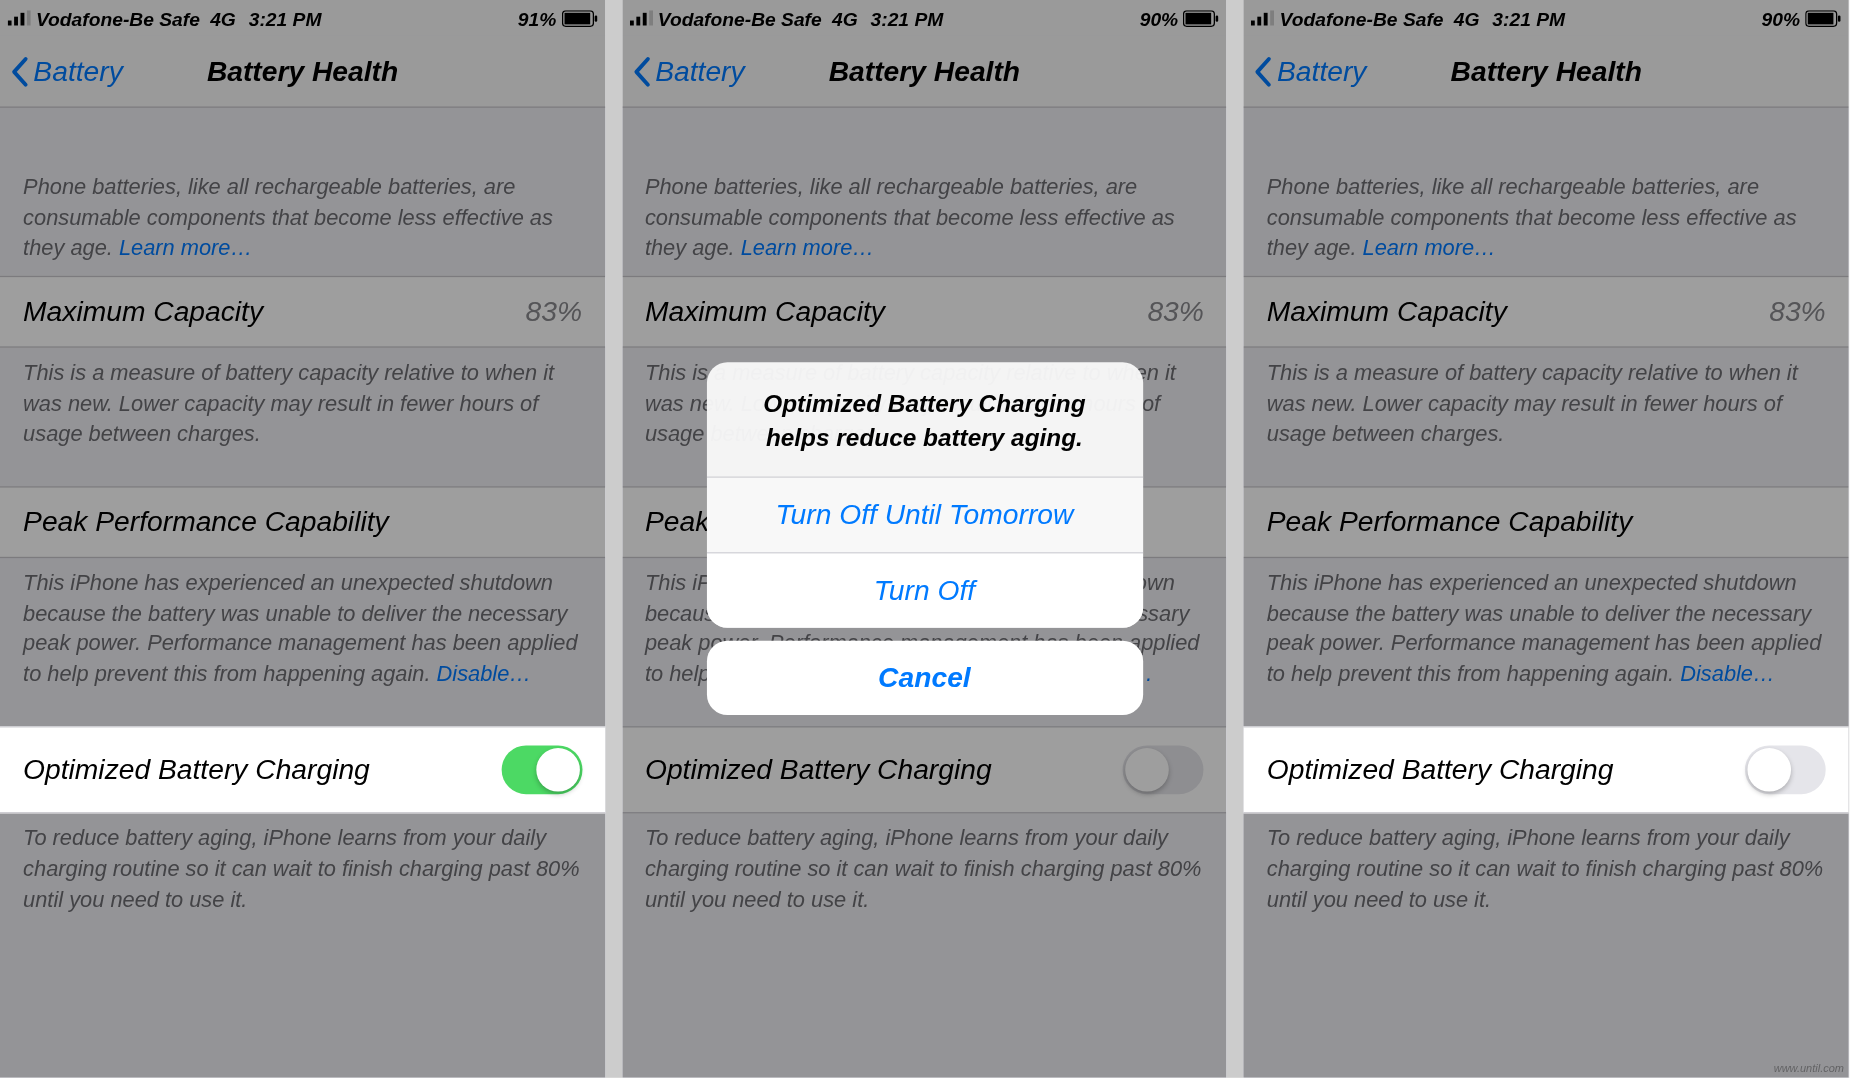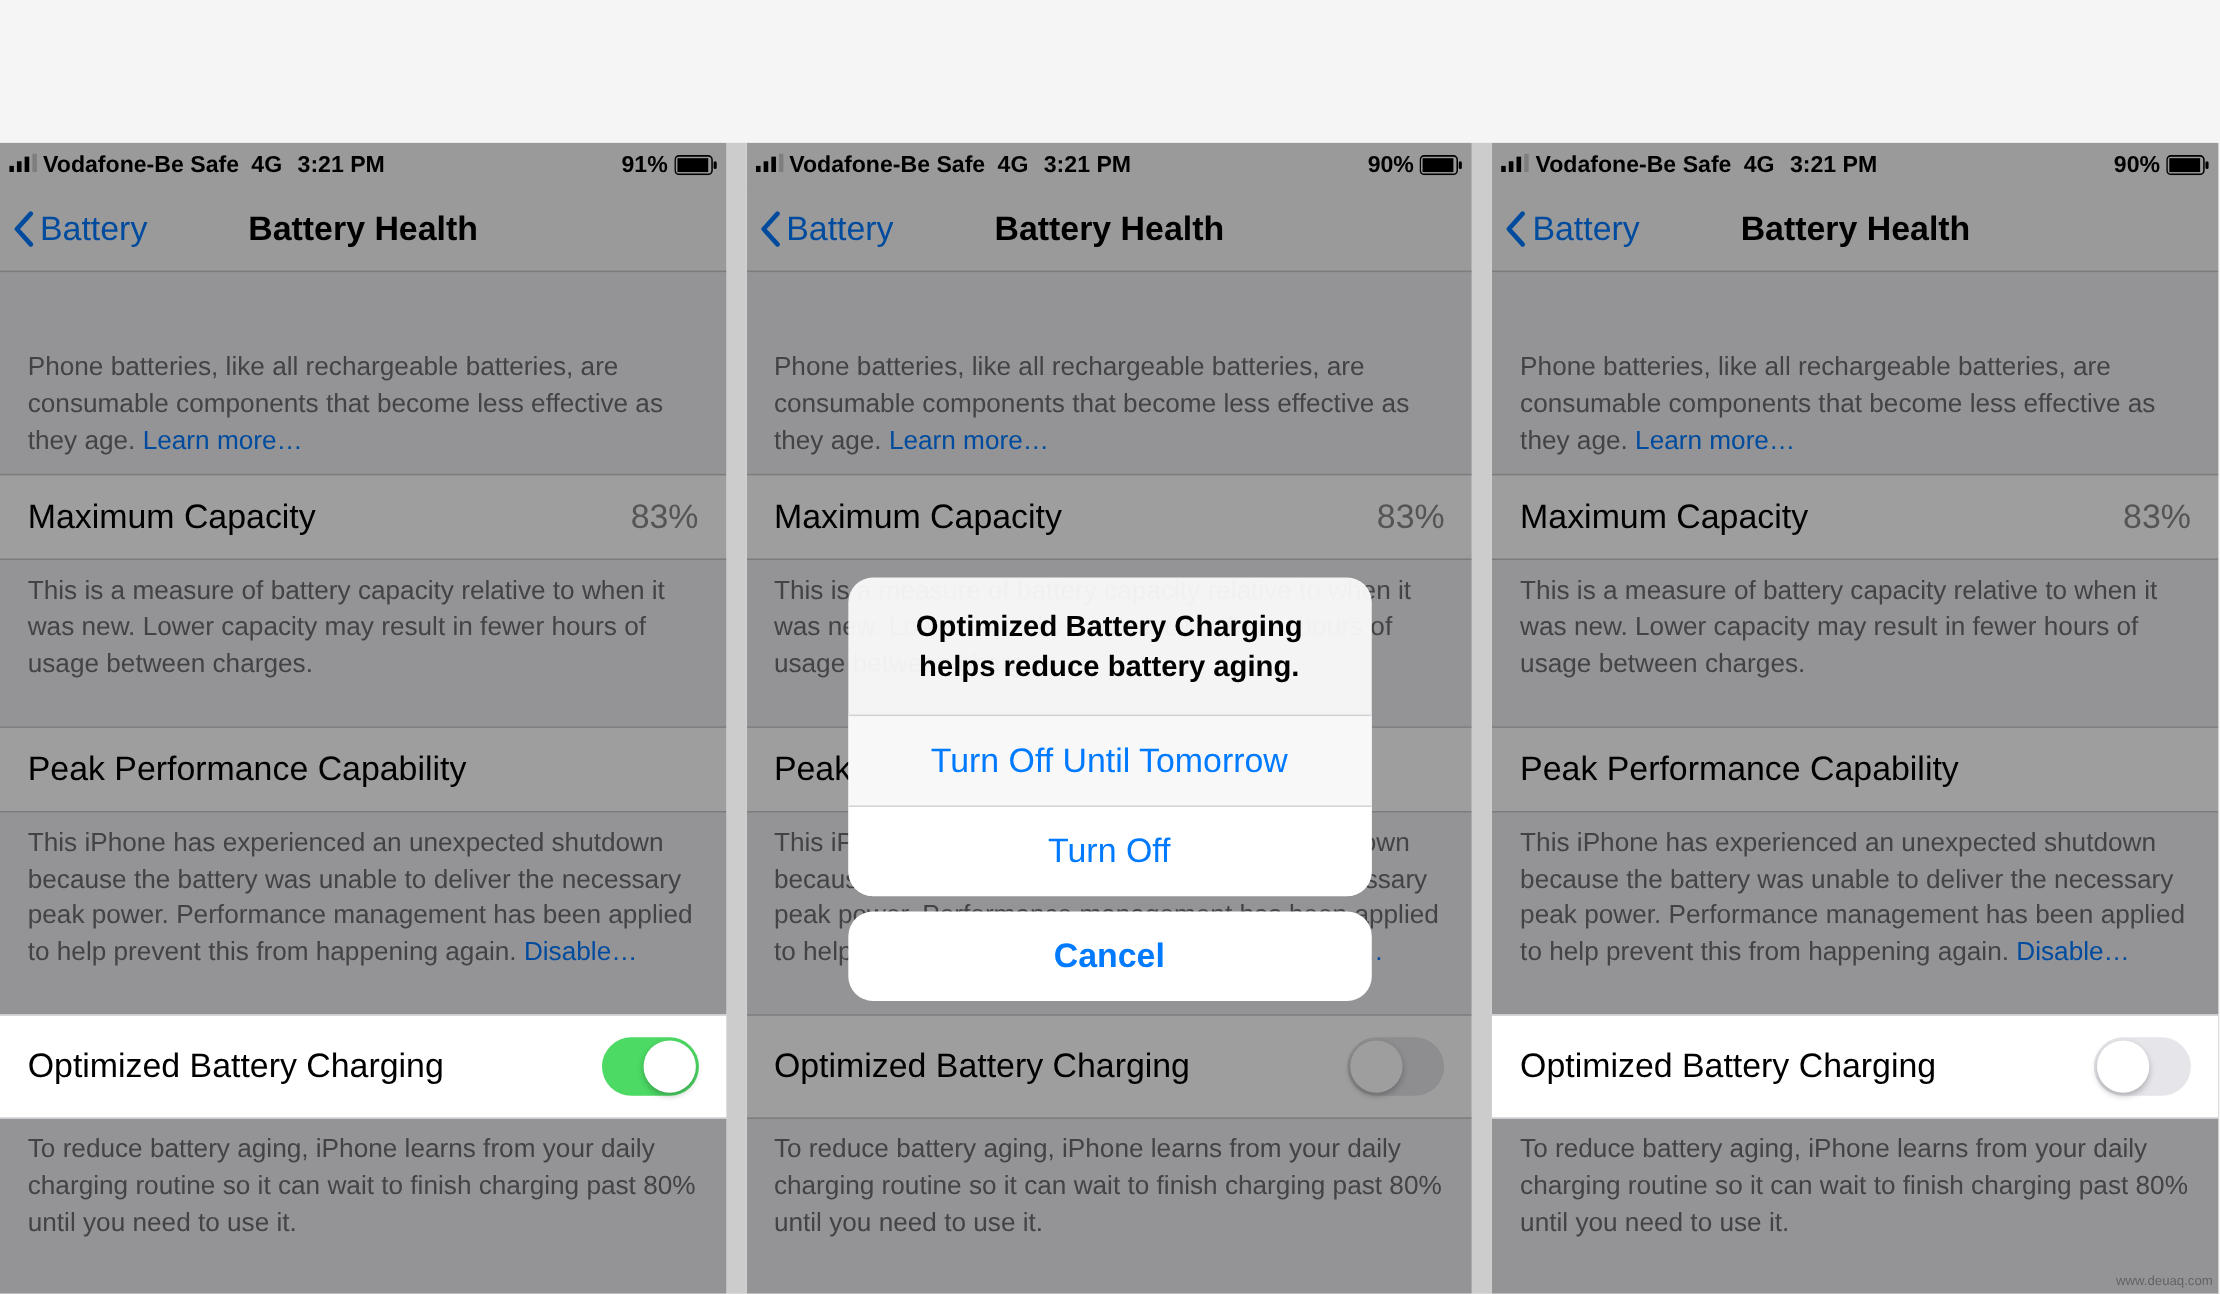--- a/index.html
+++ b/index.html
@@ -186,22 +186,23 @@
     color: rgba(0,0,0,0.35);
     font-family: Arial, sans-serif;
     z-index: 50;
   }
   
   .scaler {
     transform: scale(1.283);
     transform-origin: top left;
   }
   .stage {
-    width:1850px; height:1078px; display:flex; align-items:center; justify-content:flex-start;
-    position: relative;
+    width:1850px; height:1078px; display:flex; align-items:flex-start; justify-content:flex-start;
+    position: relative;
+    font-style: italic;
   }
 </style>
 </head>
 <body>
 
 <div class="stage">
 <div class="scaler">
 <div class="canvas">
 
   <div class="phone">
@@ -406,14 +407,14 @@
         <div class="toggle off">
                 <div class="knob"></div>
               </div>
       </div>
       <div class="section-footer">To reduce battery aging, iPhone learns from your daily charging routine so it can wait to finish charging past 80% until you need to use it.</div>
     </div>
   </div>
 
 </div>
 </div>
-<div class="watermark">www.deuaq.com</div>
+<div class="watermark">www.until.com</div>
 </div>
 
 </body></html>

